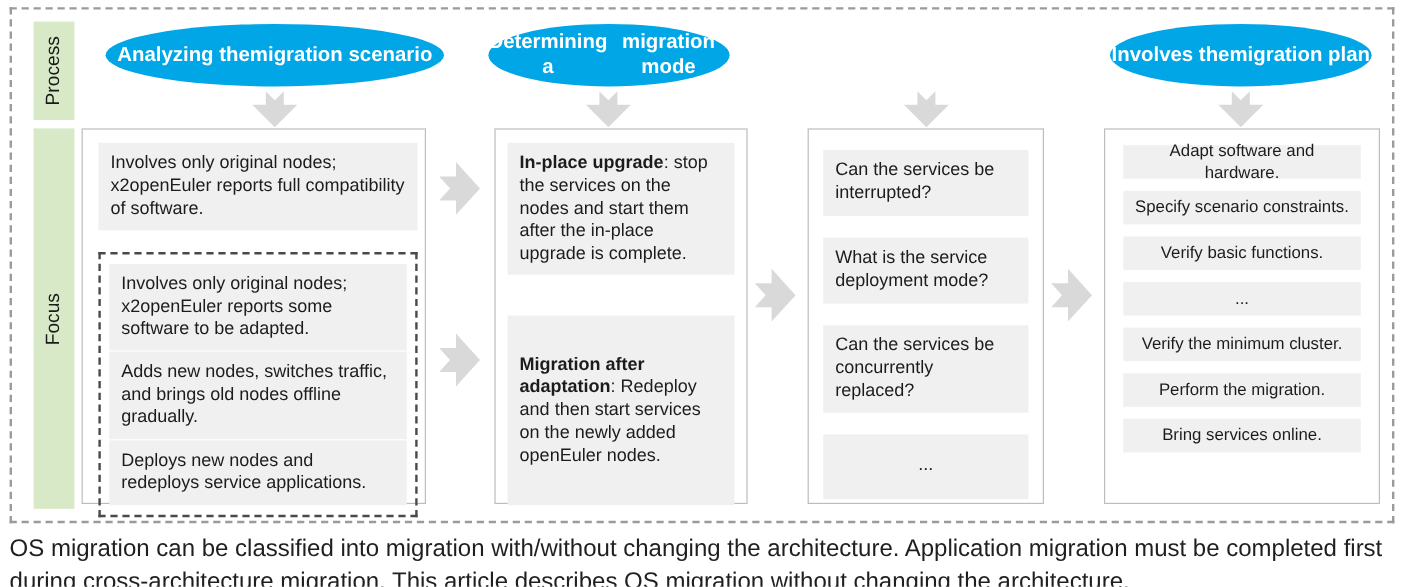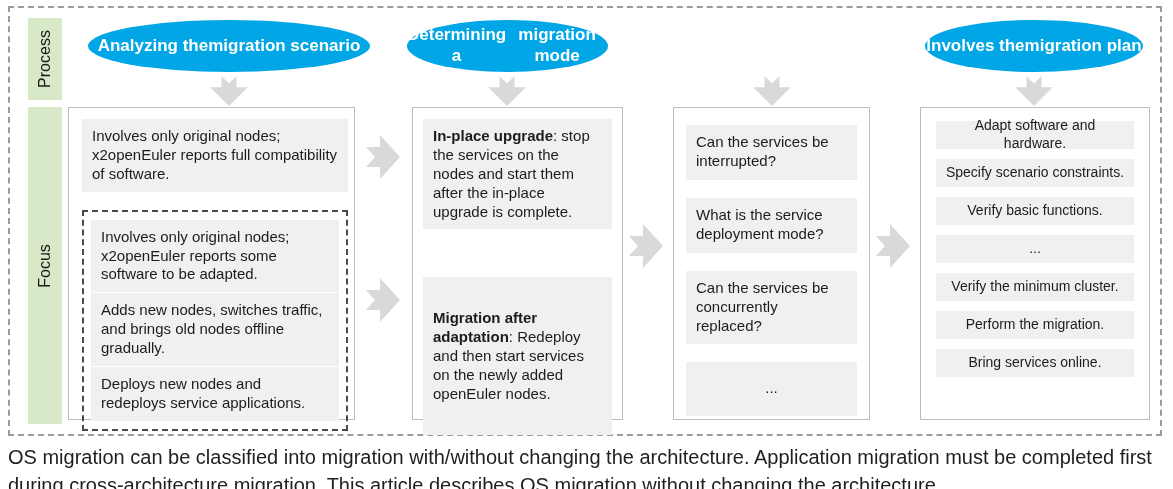--- a/index.html
+++ b/index.html
@@ -42,21 +42,21 @@
   }
   .dashed-group {
     border:2px dashed #4a4a4a; padding:8px 7px; margin-top:18px;
   }
   .dashed-group .gray-item + .gray-item { margin-top:1px; }
 
   
   .box-1 { left:68px; width:287px; padding:11px 6px 10px 13px; }
   
   .box-2 { left:412px; width:211px; padding:11px 10px; }
-  .box-2 .item-b { margin-top:48px; min-height:158px; display:flex; align-items:center; }
+  .box-2 .item-b { margin-top:34px; min-height:158px; display:flex; align-items:center; }
   
   .box-3 { left:673px; width:197px; padding:17px 12px; }
   .box-3 .q { min-height:55px; }
   .box-3 .q + .q { margin-top:18px; }
   .box-3 .dots { min-height:54px; display:flex; align-items:center; justify-content:center; }
   
   .box-4 { left:920px; width:230px; padding:13px 15px; }
   .box-4 .step {
     height:28px; display:flex; align-items:center; justify-content:center;
     font-size:14px; padding:2px 6px; text-align:center;

